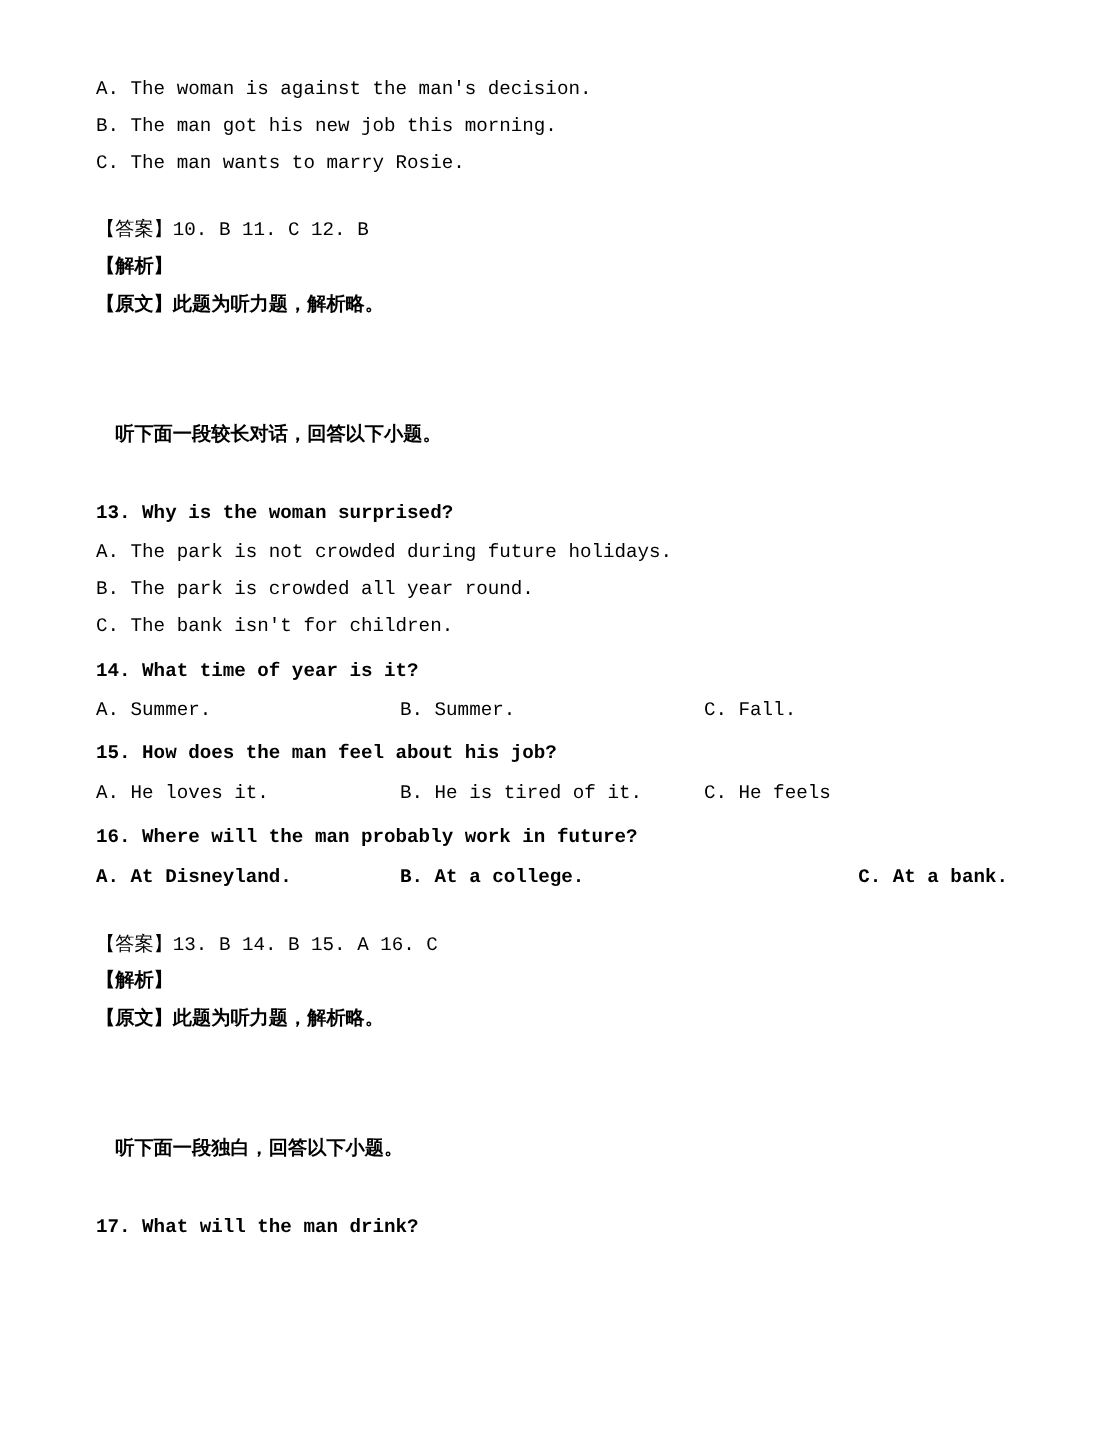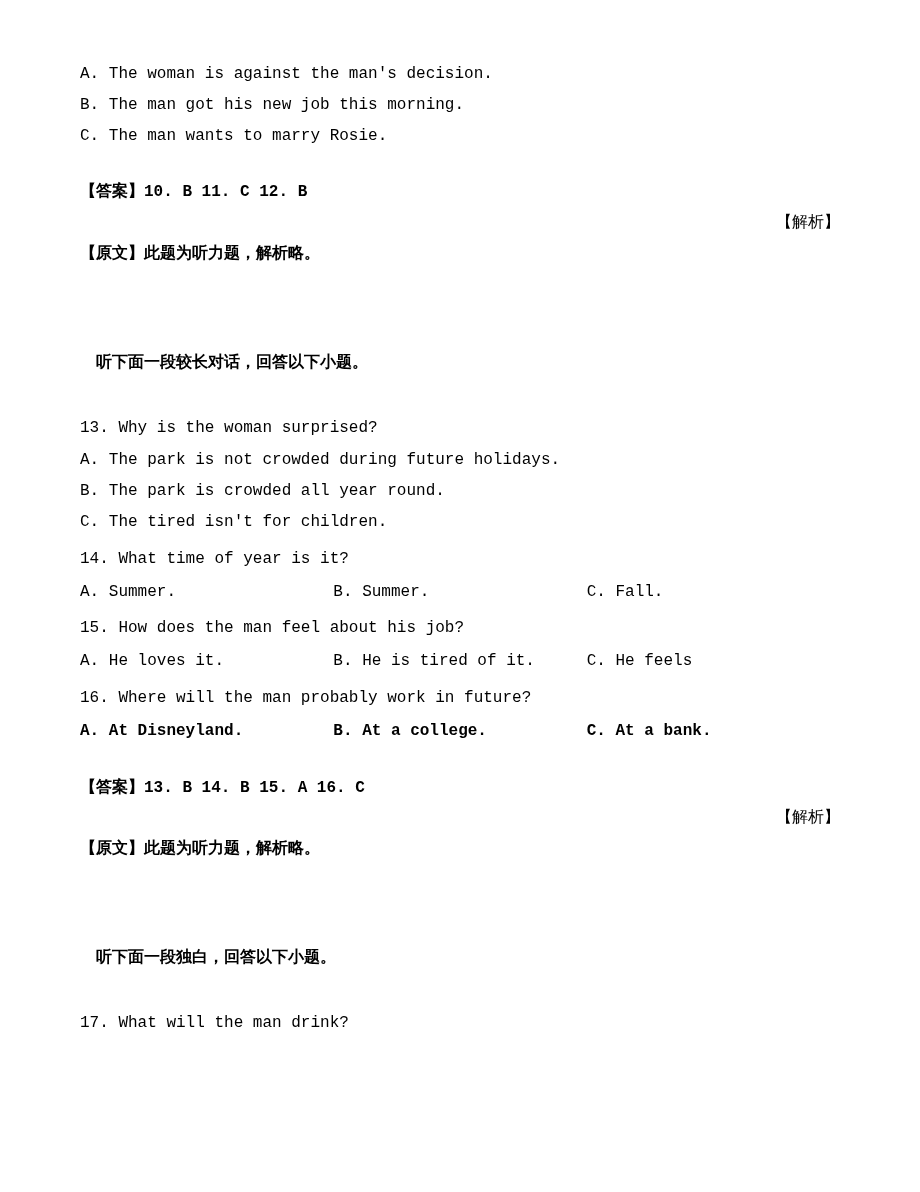--- a/index.html
+++ b/index.html
@@ -23,32 +23,32 @@
     .line {
       margin-bottom: 4px;
     }
     .section-heading {
       margin: 24px 0 16px 16px;
       font-size: 16px;
       font-weight: bold;
     }
     .question-line {
       margin-bottom: 4px;
+      font-weight: bold;
     }
     .option-line {
       margin-bottom: 2px;
     }
     .answer-line {
-      font-weight: bold;
+      font-weight: normal;
       margin-bottom: 2px;
     }
     .analysis-label {
-      font-weight: normal;
+      font-weight: bold;
       margin-bottom: 2px;
-      text-align: right;
     }
     .source-line {
       font-weight: bold;
       margin-bottom: 16px;
     }
     .spacer {
       height: 20px;
     }
   </style>
 </head>
@@ -72,21 +72,21 @@
 <div class="spacer"></div>
 
 <div class="section-heading">听下面一段较长对话，回答以下小题。</div>
 
 <div class="spacer"></div>
 
 <div class="section">
   <div class="line question-line">13.  Why is the woman surprised?</div>
   <div class="line option-line">A.  The park is not crowded during future holidays.</div>
   <div class="line option-line">B.  The park is crowded all year round.</div>
-  <div class="line option-line">C.  The tired isn't for children.</div>
+  <div class="line option-line">C.  The bank isn't for children.</div>
 </div>
 
 <div class="section">
   <div class="line question-line">14.  What time of year is it?</div>
   <div style="display:flex; gap:0; margin-bottom:4px;">
     <div style="flex:1;">A. Summer.</div>
     <div style="flex:1;">B. Summer.</div>
     <div style="flex:1;">C. Fall.</div>
   </div>
 </div>
@@ -98,21 +98,21 @@
     <div style="flex:1;">B. He is tired of it.</div>
     <div style="flex:1;">C.    He    feels</div>
   </div>
 </div>
 
 <div class="section">
   <div class="line question-line">16.  Where will the man probably work in future?</div>
   <div style="display:flex; gap:0; margin-bottom:4px;font-weight:bold;">
     <div style="flex:1;">A. At Disneyland.</div>
     <div style="flex:1;">B. At a college.</div>
-    <div style="flex:1;">C. At a bank.</div>
+    <div style="flex:1;text-align:right;">C. At a bank.</div>
   </div>
 </div>
 
 <div class="spacer"></div>
 
 <div class="section">
   <div class="line answer-line">【答案】13. B     14. B     15. A     16. C</div>
   <div class="line analysis-label">【解析】</div>
   <div class="line source-line">【原文】此题为听力题，解析略。</div>
 </div>

